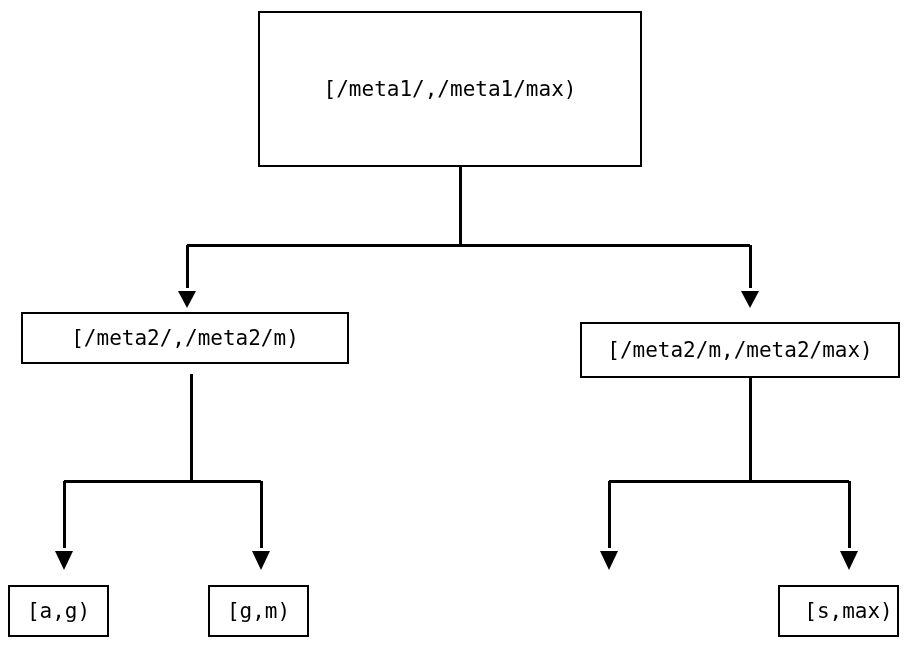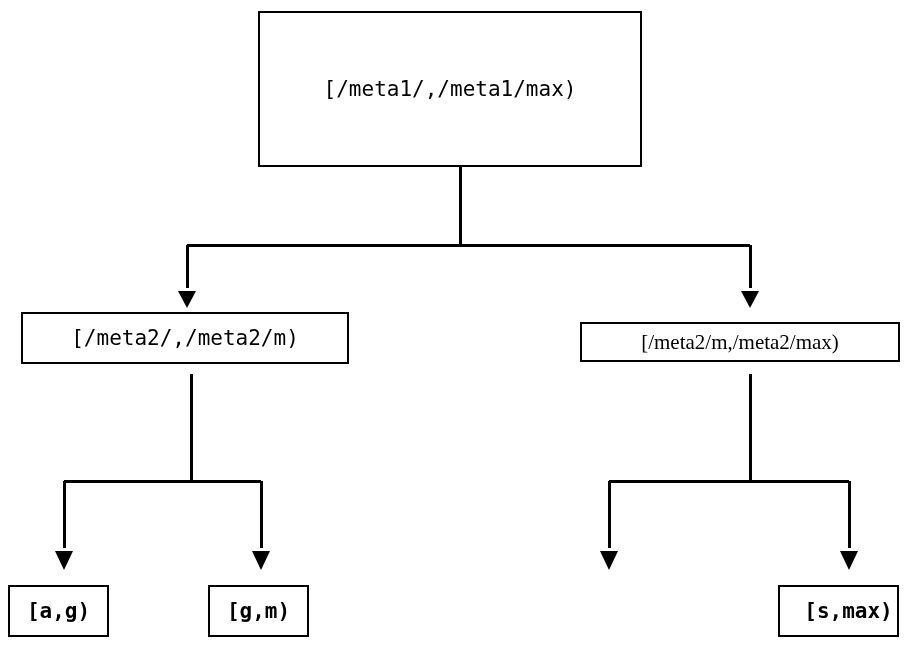--- a/index.html
+++ b/index.html
@@ -53,27 +53,25 @@
   .node-mid-left {
     left: 21px;
     top: 312px;
     width: 328px;
     height: 52px;
   }
   .node-mid-right {
     left: 580px;
     top: 322px;
     width: 320px;
-    height: 40px;
-    font-family: Liberation Serif, serif;
+    height: 56px;
   }
   .node-leaf {
     top: 585px;
     height: 52px;
-    font-weight: bold;
   }
   .leaf-ag   { left: 8px;   width: 101px; }
   .leaf-gm   { left: 208px; width: 101px; }
   .leaf-ms   { left: 553px; width: 101px; }
   .leaf-smax { left: 778px; width: 121px; padding-left: 20px; }
 </style>
 </head>
 <body>
 
 <div id="diagram-canvas">

